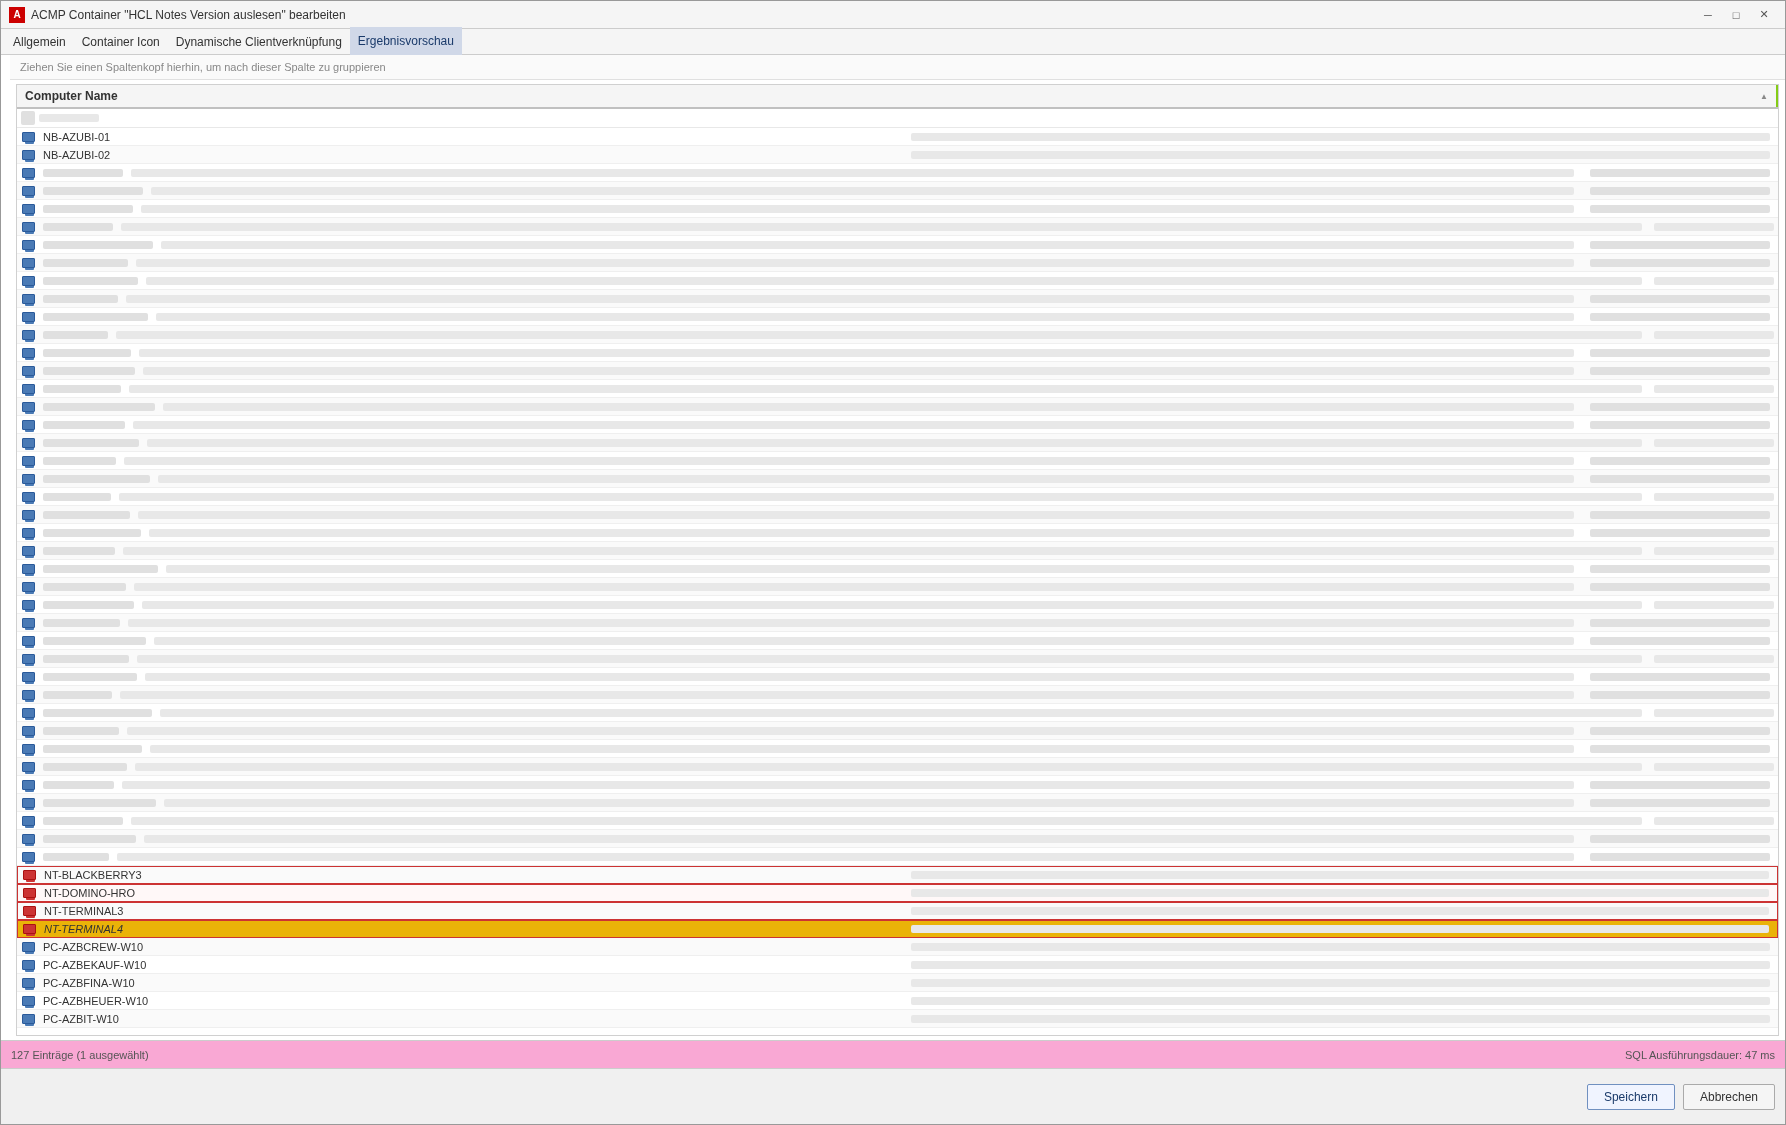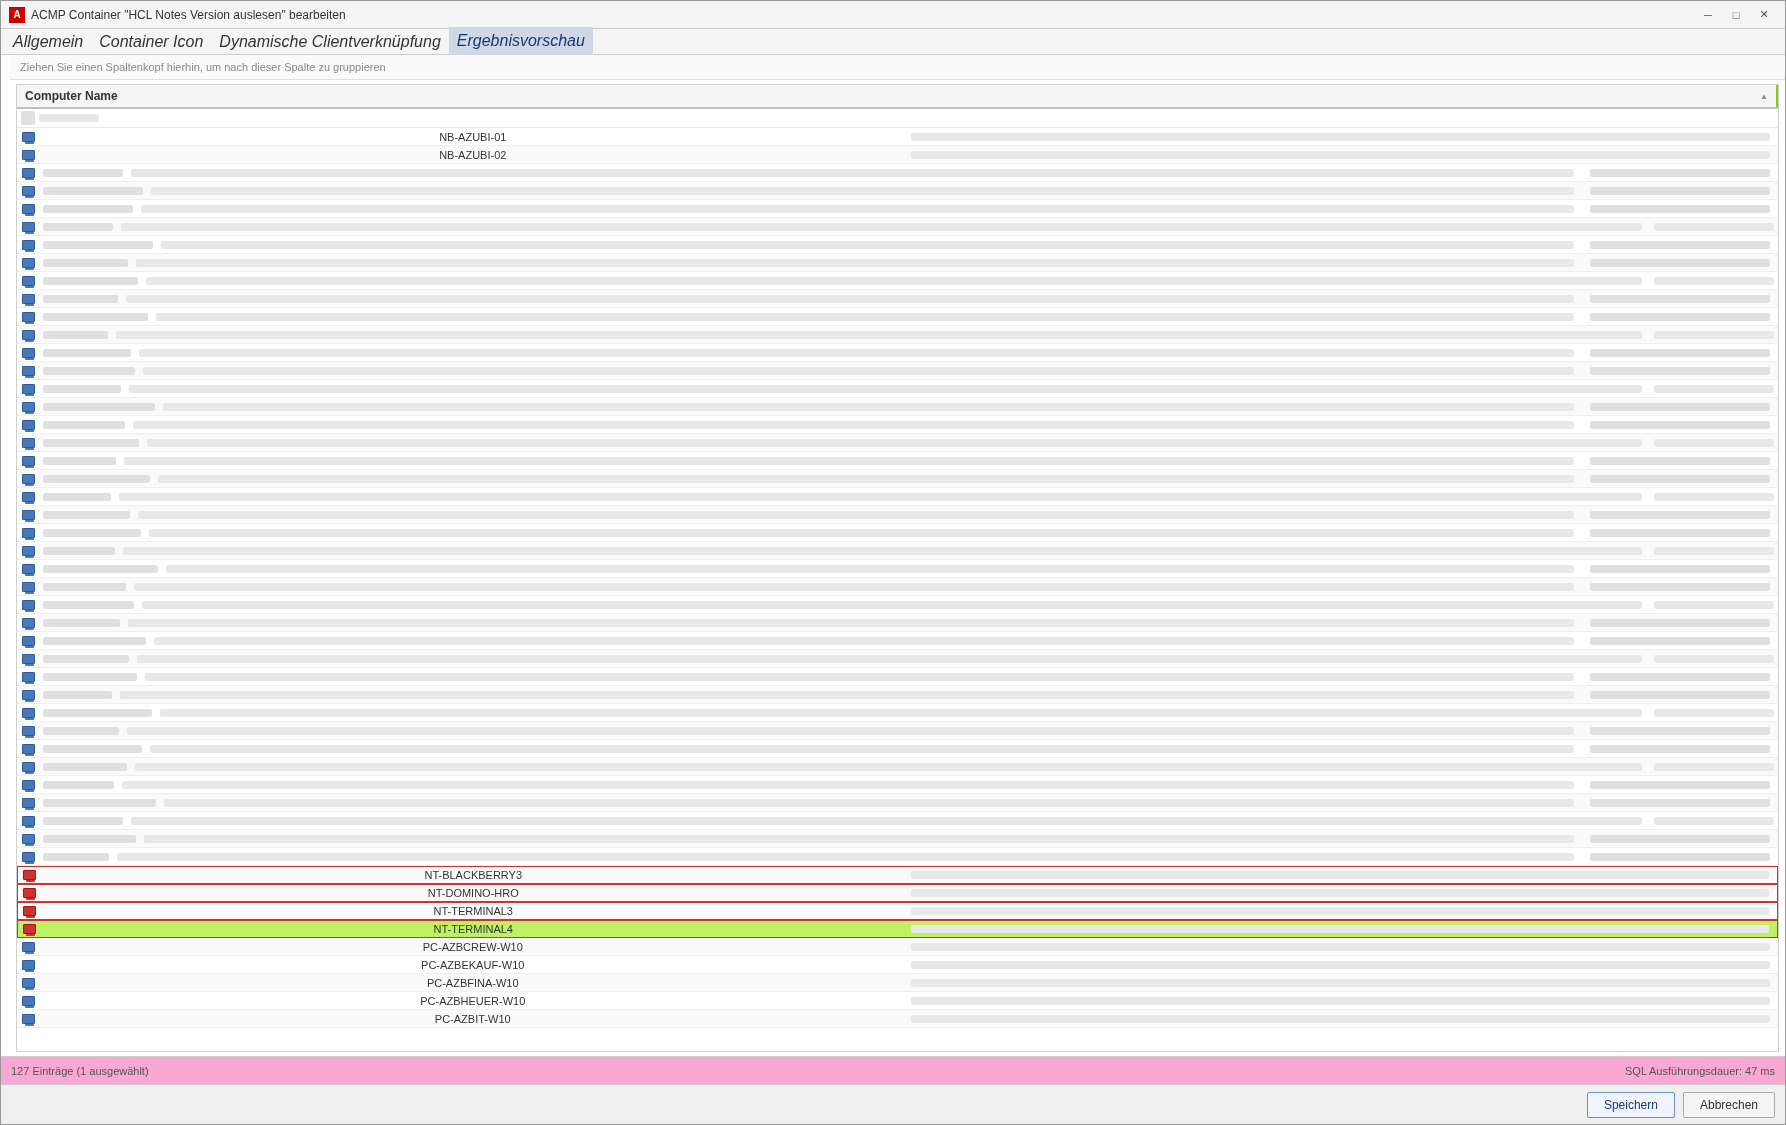--- a/index.html
+++ b/index.html
@@ -71,25 +71,24 @@
       height: 26px;
       display: flex;
       align-items: center;
       padding: 0 4px;
       flex-shrink: 0;
     }
     .menu-item {
       padding: 14px 8px;
       cursor: pointer;
       color: #333;
-      font-size: 16px;
+      font-size: 12px;
       height: 22px;
       display: flex;
       align-items: center;
-      font-style: italic;
     }
     .menu-item.active {
       background: #d0d8e8;
       border-bottom: 2px solid #4a6fa5;
       color: #1a3a6a;
     }
     .content-area {
       flex: 1;
       display: flex;
       flex-direction: column;
@@ -134,21 +133,21 @@
       font-size: 8px;
       color: #888;
     }
     .table-row {
       display: flex;
       align-items: center;
       border-bottom: 1px solid #efefef;
       min-height: 18px;
     }
     .table-row:nth-child(even) { background: #fafafa; }
-    .table-row.selected { background: #bef264; }
+    .table-row.selected { background: #eab308; font-style: italic; }
     .row-icon {
       width: 16px;
       height: 16px;
       flex-shrink: 0;
       margin: 0 3px;
       display: flex;
       align-items: center;
       justify-content: center;
     }
     .computer-icon {
@@ -185,21 +184,20 @@
       width: 9px;
       height: 2px;
       background: #cc3333;
       border-radius: 0 0 1px 1px;
     }
     .row-name {
       font-size: 11px;
       color: #333;
       padding: 2px 4px;
       flex: 1;
-      text-align: center;
     }
     .row-blur-block {
       height: 8px;
       background: #e8e8e8;
       border-radius: 2px;
       margin: 2px 8px 2px 4px;
       flex: 1;
     }
     .row-blur-small {
       height: 8px;
@@ -223,21 +221,21 @@
       align-items: center;
       padding: 0 10px;
       justify-content: space-between;
       flex-shrink: 0;
     }
     .status-text {
       font-size: 11px;
       color: #555;
     }
     .footer-buttons {
-      height: 40px;
+      height: 56px;
       background: #f0f0f0;
       border-top: 1px solid #ccc;
       display: flex;
       align-items: center;
       justify-content: flex-end;
       padding: 0 10px;
       gap: 8px;
       flex-shrink: 0;
     }
     .btn {

